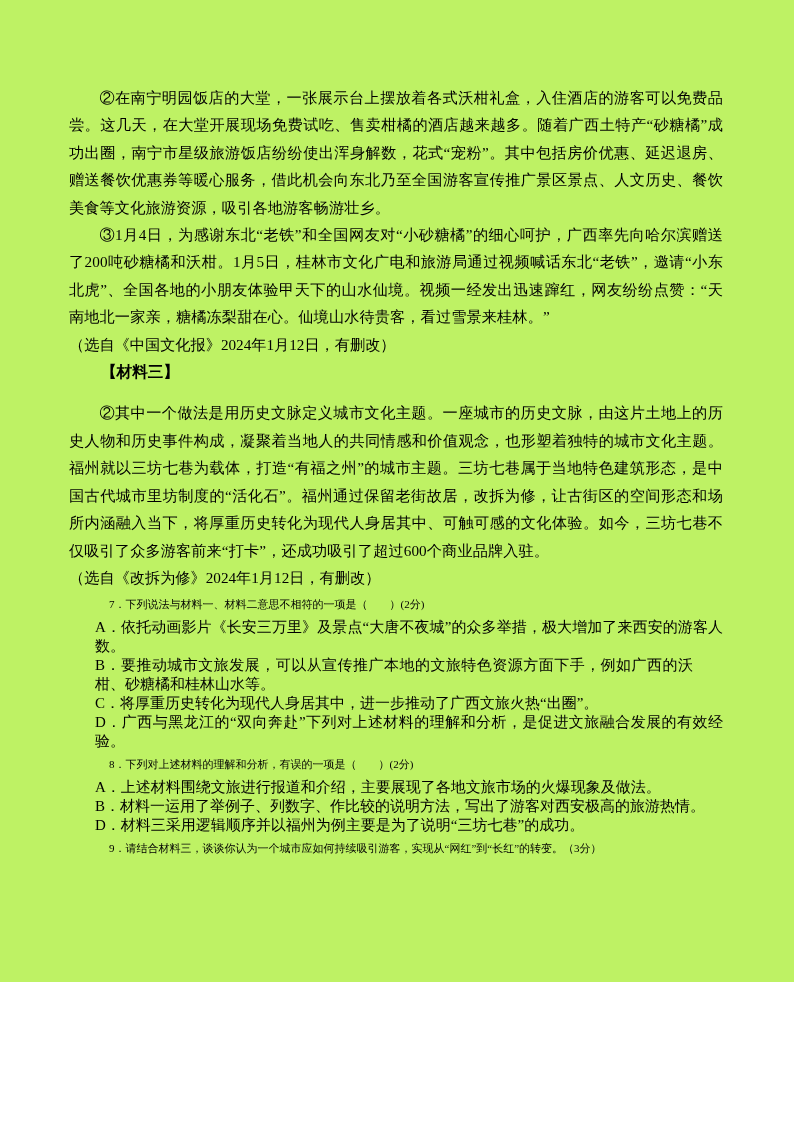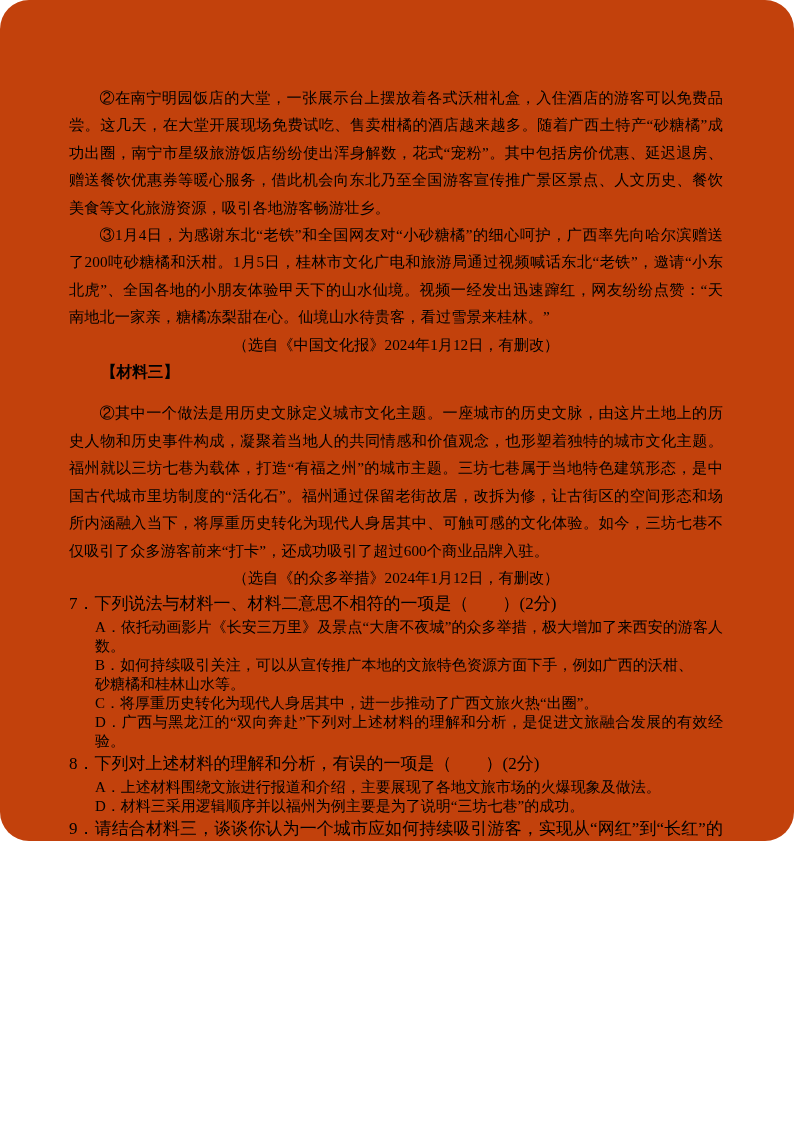--- a/index.html
+++ b/index.html
@@ -7,25 +7,24 @@
     padding: 0;
     background: #ffffff;
   }
   body {
     font-family: "Liberation Serif", "DejaVu Serif", serif;
     color: #000000;
   }
   .page {
     position: relative;
     width: 794px;
-    height: 841px;
-    background: #c2410c;
+    height: 982px;
+    background: #bef264;
     overflow: hidden;
     box-sizing: border-box;
-    border-radius: 29px;
   }
   .content {
     position: absolute;
     left: 69px;
     top: 84px;
     width: 654px;
   }
   p, div.line {
     margin: 0;
     padding: 0;
@@ -34,37 +33,38 @@
     font-size: 15.2px;
     line-height: 27.4px;
     text-indent: 2em;
     text-align: justify;
     text-justify: inter-ideograph;
     letter-spacing: 0.1px;
   }
   .attrib {
     font-size: 15.2px;
     line-height: 27.4px;
-    text-align: center;
+    text-align: left;
     text-indent: 0;
   }
   .mat-head {
     font-size: 15.6px;
     line-height: 27.4px;
     font-weight: bold;
     text-indent: 0;
     font-family: "Liberation Sans", "DejaVu Sans", sans-serif;
     margin-left: 32px;
   }
   .q-stem {
-    font-size: 17px;
+    font-size: 11px;
     line-height: 26.6px;
     text-indent: 0;
     text-align: justify;
     text-justify: inter-ideograph;
+    margin-left: 40px;
   }
   .q-opt {
     font-size: 15px;
     line-height: 19px;
     padding-left: 26px;
     text-indent: 0;
     text-align: justify;
     text-justify: inter-ideograph;
     font-family: Liberation Serif, serif;
   }
@@ -108,30 +108,31 @@
 
     <p class="attrib">（选自《中国文化报》2024年1月12日，有删改）</p>
 
     <p class="mat-head">【材料三】</p>
 
 
     <div class="spacer-md"></div>
 
     <p class="para">②其中一个做法是用历史文脉定义城市文化主题。一座城市的历史文脉，由这片土地上的历史人物和历史事件构成，凝聚着当地人的共同情感和价值观念，也形塑着独特的城市文化主题。福州就以三坊七巷为载体，打造“有福之州”的城市主题。三坊七巷属于当地特色建筑形态，是中国古代城市里坊制度的“活化石”。福州通过保留老街故居，改拆为修，让古街区的空间形态和场所内涵融入当下，将厚重历史转化为现代人身居其中、可触可感的文化体验。如今，三坊七巷不仅吸引了众多游客前来“打卡”，还成功吸引了超过600个商业品牌入驻。</p>
 
-    <p class="attrib">（选自《的众多举措》2024年1月12日，有删改）</p>
+    <p class="attrib">（选自《改拆为修》2024年1月12日，有删改）</p>
 
     <p class="q-stem">7．下列说法与材料一、材料二意思不相符的一项是（　　）(2分)</p>
     <p class="q-opt">A．依托动画影片《长安三万里》及景点“大唐不夜城”的众多举措，极大增加了来西安的游客人数。</p>
-    <p class="q-opt wrap-indent"><span class="opt-body">B．如何持续吸引关注，可以从宣传推广本地的文旅特色资源方面下手，例如广西的沃柑、砂糖橘和桂林山水等。</span></p>
+    <p class="q-opt wrap-indent"><span class="opt-body">B．要推动城市文旅发展，可以从宣传推广本地的文旅特色资源方面下手，例如广西的沃柑、砂糖橘和桂林山水等。</span></p>
     <p class="q-opt">C．将厚重历史转化为现代人身居其中，进一步推动了广西文旅火热“出圈”。</p>
     <p class="q-opt">D．广西与黑龙江的“双向奔赴”下列对上述材料的理解和分析，是促进文旅融合发展的有效经验。</p>
 
     <p class="q-stem">8．下列对上述材料的理解和分析，有误的一项是（　　）(2分)</p>
     <p class="q-opt">A．上述材料围绕文旅进行报道和介绍，主要展现了各地文旅市场的火爆现象及做法。</p>
+    <p class="q-opt">B．材料一运用了举例子、列数字、作比较的说明方法，写出了游客对西安极高的旅游热情。</p>
     <p class="q-opt">D．材料三采用逻辑顺序并以福州为例主要是为了说明“三坊七巷”的成功。</p>
 
     <p class="q-stem">9．请结合材料三，谈谈你认为一个城市应如何持续吸引游客，实现从“网红”到“长红”的转变。（3分）</p>
 
   </div>
 
   <div class="bottom-block">
     <p class="section-head">（二）现代文阅读Ⅱ（本题共4小题，13分）</p>
   </div>
 

